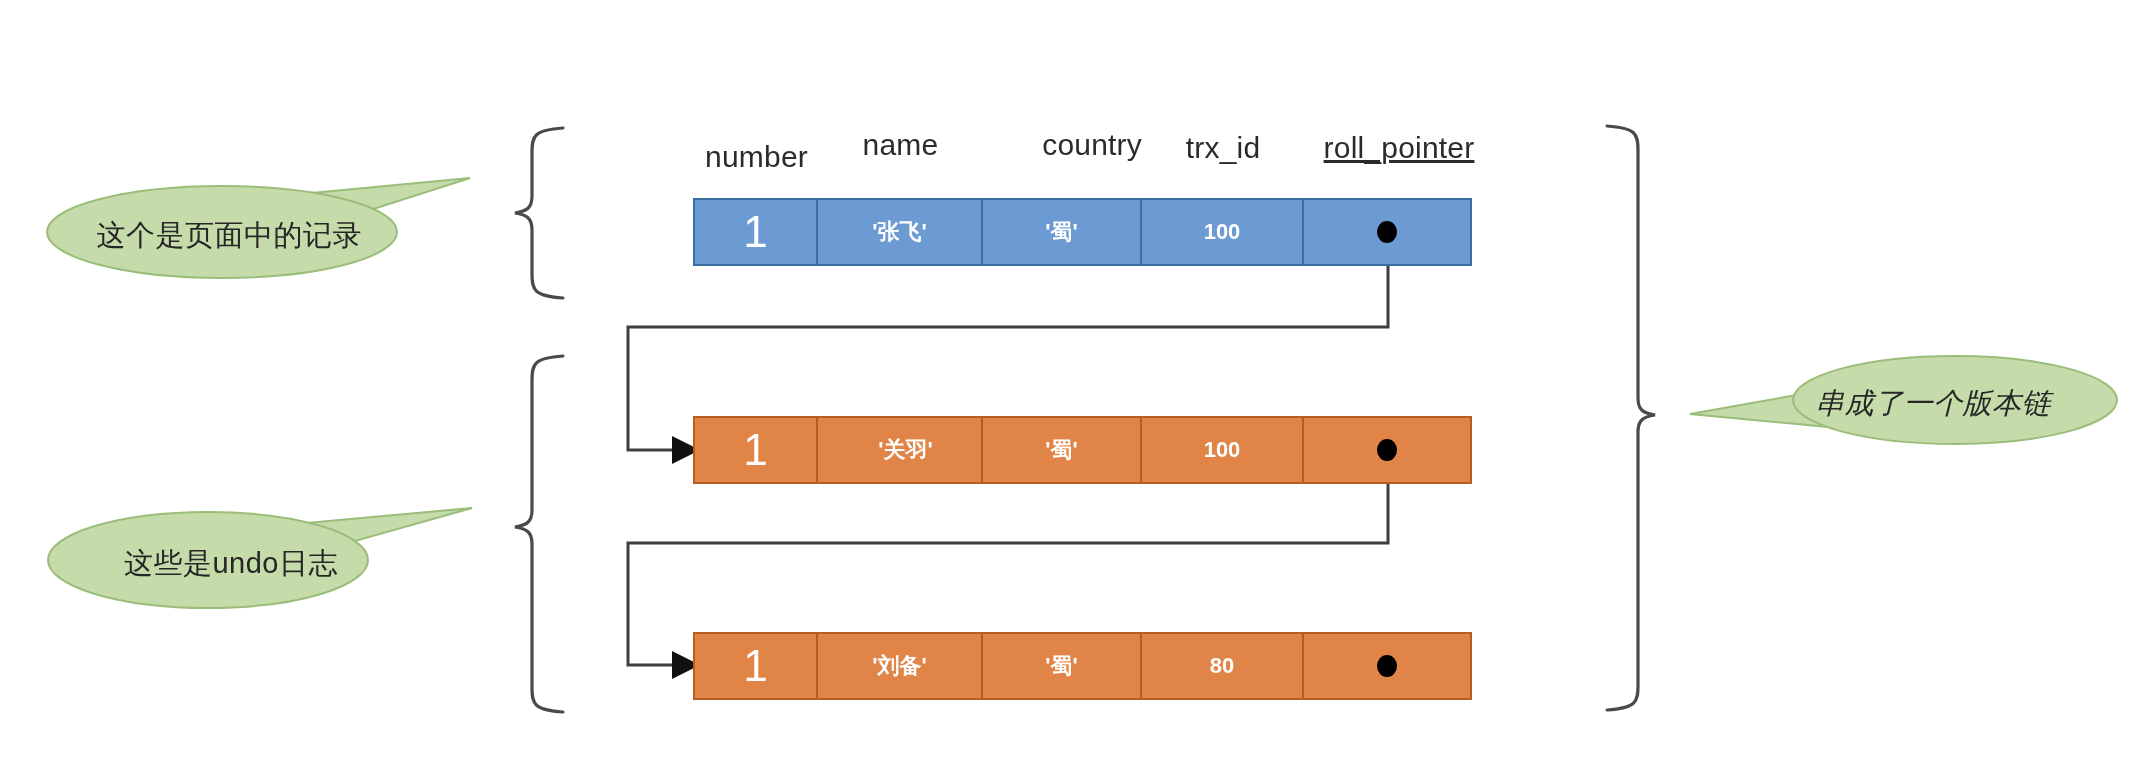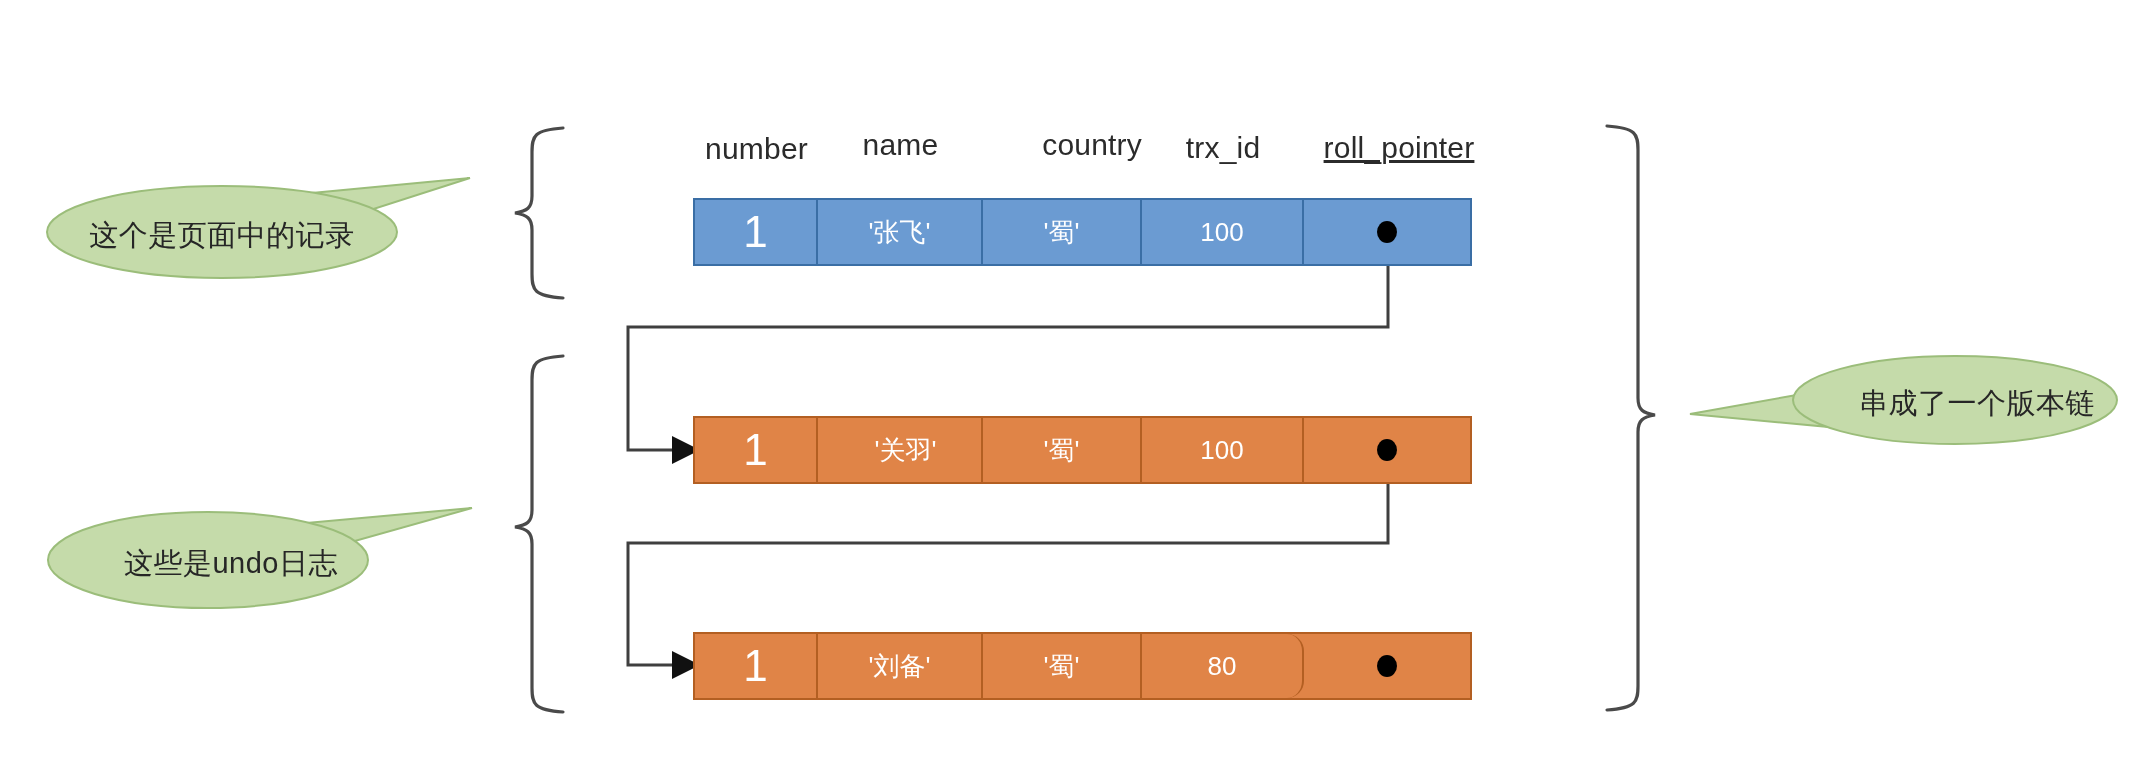--- a/index.html
+++ b/index.html
@@ -50,23 +50,24 @@
   .row.orange {
     background: #e08447;
     border-color: #b35f22;
   }
   .cell {
     box-sizing: border-box;
     display: flex;
     align-items: center;
     justify-content: center;
     color: #ffffff;
-    font-size: 26px;
+    font-size: 22px;
     border-right: 2px solid;
     position: relative;
+    font-weight: bold;
   }
   .row.blue .cell { border-right-color: #3a6ea5; }
   .row.orange .cell { border-right-color: #b35f22; }
   .cell:last-child { border-right: none; }
   .cell.num {
     font-size: 44px;
     font-weight: 300;
   }
   .dot {
     width: 20px;
@@ -140,21 +141,21 @@
       <path d="M 250 528 L 472 508 L 330 548 Z" fill="#c5dbaa" stroke="#9bbd7a" stroke-width="2"></path>
       <ellipse cx="208" cy="560" rx="160" ry="48" fill="#c5dbaa" stroke="#9bbd7a" stroke-width="2"></ellipse>
     </g>
 
     <g>
       <path d="M 1825 390 L 1690 414 L 1840 428 Z" fill="#c5dbaa" stroke="#9bbd7a" stroke-width="2"></path>
       <ellipse cx="1955" cy="400" rx="162" ry="44" fill="#c5dbaa" stroke="#9bbd7a" stroke-width="2"></ellipse>
     </g>
   </svg>
 
-  <div class="col-header" style="left:695px; top:132px; width:123px;">number</div>
+  <div class="col-header" style="left:695px; top:140px; width:123px;">number</div>
   <div class="col-header" style="left:818px; top:128px; width:165px;">name</div>
   <div class="col-header" style="left:983px; top:128px; width:159px;text-align:right;">country</div>
   <div class="col-header" style="left:1142px; top:131px; width:162px;">trx_id</div>
   <div class="col-header" style="left:1316px; top:131px; width:166px;text-decoration:underline;">roll_pointer</div>
 
   <div class="row blue" style="left:693px; top:198px; width:779px; height:68px;">
     <div class="cell num" style="width:123px;">1</div>
     <div class="cell" style="width:165px;">'张飞'</div>
     <div class="cell" style="width:159px;">'蜀'</div>
     <div class="cell" style="width:162px;">100</div>
@@ -170,25 +171,25 @@
     <div class="cell" style="width:162px;">100</div>
     <div class="cell" style="width:166px;">
       <span class="dot"></span>
     </div>
   </div>
 
   <div class="row orange" style="left:693px; top:632px; width:779px; height:68px;">
     <div class="cell num" style="width:123px;">1</div>
     <div class="cell" style="width:165px;">'刘备'</div>
     <div class="cell" style="width:159px;">'蜀'</div>
-    <div class="cell" style="width:162px;border-radius:17px;">80</div>
+    <div class="cell" style="width:162px;">80</div>
     <div class="cell" style="width:166px;">
       <span class="dot"></span>
     </div>
   </div>
 
-  <div class="bubble-text" style="left:82px; top:216px; width:280px; text-align:center;">这个是页面中的记录</div>
+  <div class="bubble-text" style="left:82px; top:216px; width:280px; text-align:right;">这个是页面中的记录</div>
 
   <div class="bubble-text" style="left:78px; top:544px; width:260px; text-align:right;">这些是undo日志</div>
 
-  <div class="bubble-text" style="left:1815px; top:384px; width:280px; text-align:right;">串成了一个版本链</div>
+  <div class="bubble-text" style="left:1815px; top:384px; width:280px; text-align:left;font-style:italic;">串成了一个版本链</div>
 
 </div>
 
 </body></html>

